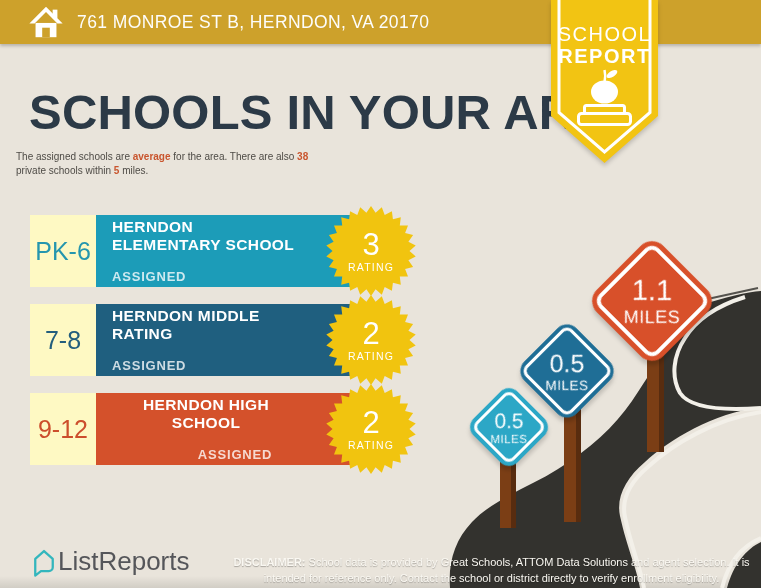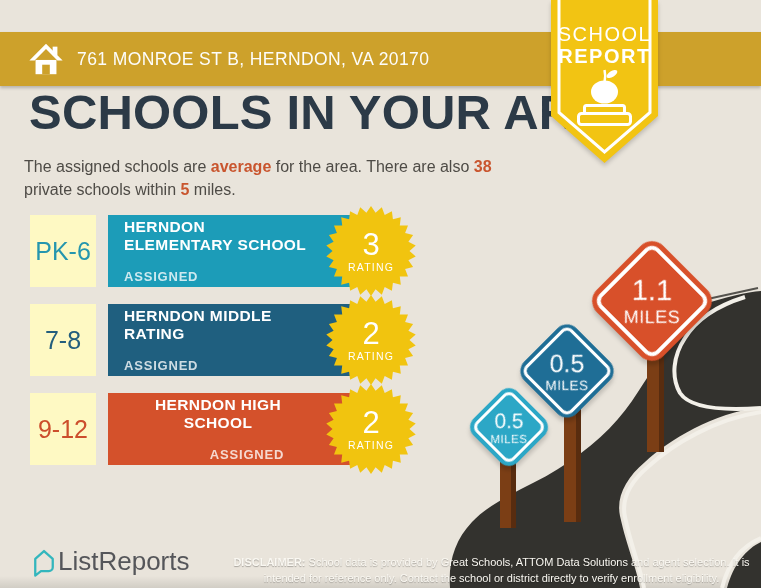--- a/index.html
+++ b/index.html
@@ -1,42 +1,42 @@
 <!DOCTYPE html>
 <html><head>
 <meta charset="utf-8">
 <style>
   html,body{margin:0;padding:0;}
   body{font-family:"Liberation Sans", sans-serif; background:#cfccc4;}
   .canvas{position:relative;width:761px;height:588px;background:#E9E4DB;overflow:hidden;}
 
   
-  .header{position:absolute;left:0;top:0;width:761px;height:54px;z-index:2;
-          box-shadow:0 2px 3px rgba(0,0,0,.22);display:flex;align-items:center;margin-top:32px;}
+  .header{position:absolute;left:0;top:0;width:761px;height:44px;z-index:2;
+          box-shadow:0 2px 3px rgba(0,0,0,.22);display:flex;align-items:center;}
   .house{margin-left:27px;width:38px;height:38px;flex:0 0 auto;}
   .address{color:#FDFDFB;font-size:17.5px;letter-spacing:.4px;margin-left:12px;}
 
   
   .ribbon{position:absolute;left:551px;top:0;z-index:5;filter:drop-shadow(0 3px 2px rgba(0,0,0,.18));}
   .ribbon text{fill:#fff;}
   .ribbon .r1{font-size:20px;letter-spacing:1.5px;}
   .ribbon .r2{font-size:20px;font-weight:bold;letter-spacing:1.5px;}
 
   
   .title{position:absolute;left:29px;top:84px;z-index:2;font-size:49px;font-weight:bold;
          color:#2C3A47;letter-spacing:.2px;}
-  .intro{position:absolute;left:24px;top:140px;width:512px;z-index:2;font-size:16px;
+  .intro{position:absolute;left:16px;top:140px;width:512px;z-index:2;font-size:10px;
          line-height:1.42;color:#4E4B46;}
   .intro .hl{color:#C9552E;font-weight:bold;}
 
   
   .row{position:absolute;left:30px;width:400px;height:72px;z-index:2;}
   .grade{position:absolute;left:0;top:0;width:66px;height:72px;background:#fef9c3;
          display:flex;align-items:center;justify-content:center;font-size:25px;}
-  .bar{position:absolute;left:78px;top:0;width:262px;height:72px;color:#fff;
+  .bar{position:absolute;left:66px;top:0;width:262px;height:72px;color:#fff;
        display:flex;flex-direction:column;justify-content:center;padding-left:16px;box-sizing:border-box;}
   .school-name{font-size:15.5px;font-weight:bold;letter-spacing:.4px;line-height:1.18;width:188px;}
   .assigned{font-size:13px;letter-spacing:.8px;margin-top:15px;color:rgba(255,255,255,.78);font-weight:bold;}
   .badge{position:absolute;left:296px;top:-9px;width:90px;height:90px;}
   .badge svg{position:absolute;inset:0;}
   .badge-txt{position:absolute;inset:0;display:flex;flex-direction:column;align-items:center;
              justify-content:center;color:#fff;z-index:1;}
   .badge-num{font-size:31px;line-height:1;}
   .badge-rating{font-size:10.5px;letter-spacing:1.2px;margin-top:1px;}
 

